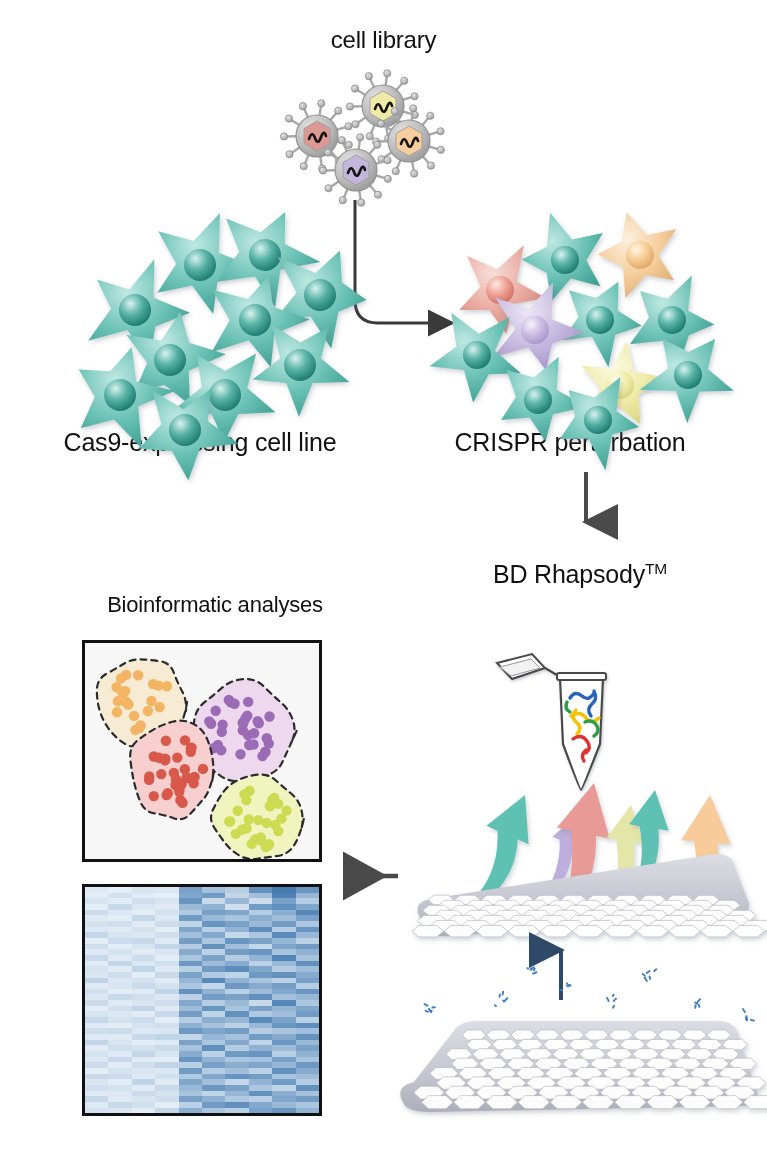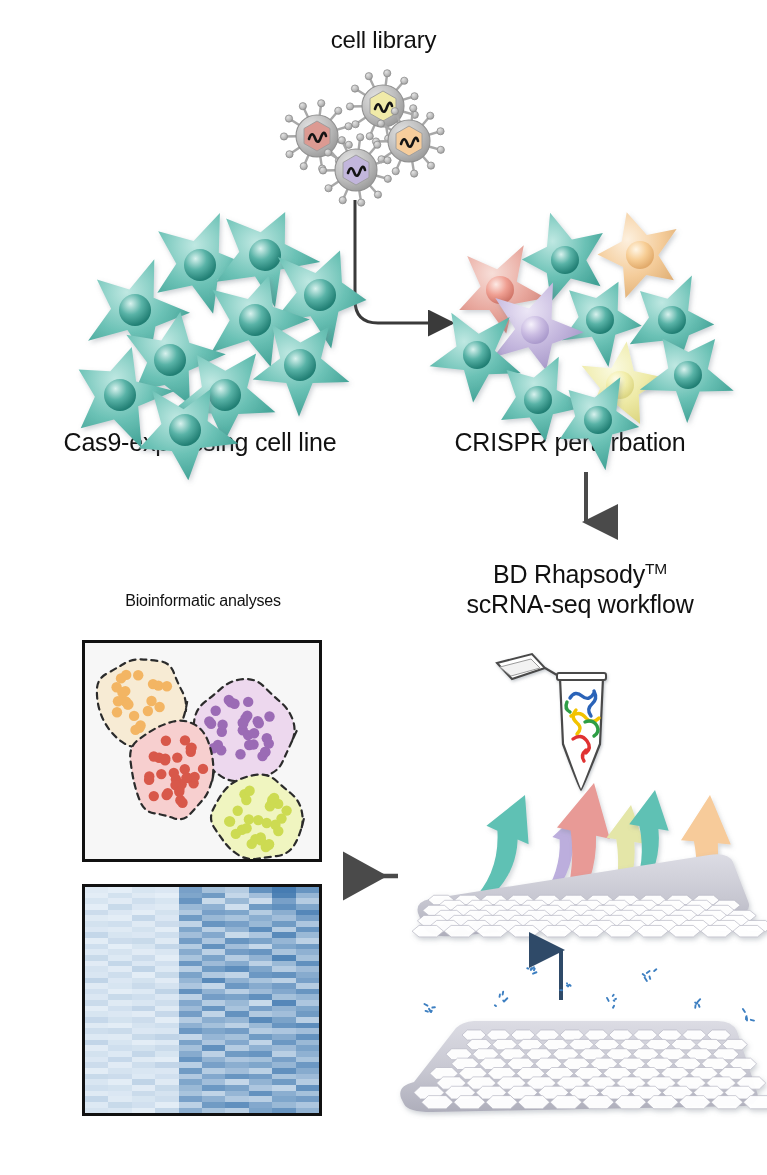--- a/index.html
+++ b/index.html
@@ -6,42 +6,41 @@
   body{
     width:767px;height:1175px;position:relative;overflow:hidden;
     font-family:"Liberation Sans","DejaVu Sans",sans-serif;
     color:#111111;
   }
   .lbl{position:absolute;text-align:center;color:#111;font-weight:400;line-height:1.18;letter-spacing:-0.2px;}
   #sgrna-title{left:0;top:26px;width:767px;font-size:24px;}
   #cas9-label{left:20px;top:428px;width:360px;font-size:25px;}
   #crispr-label{left:400px;top:428px;width:340px;font-size:25px;}
   #rhapsody-label{left:420px;top:560px;width:320px;font-size:25px;}
-  #bioinf-label{left:8px;top:592px;width:390px;font-size:16px;}
+  #bioinf-label{left:20px;top:592px;width:390px;font-size:22px;}
   sup{font-size:0.62em;vertical-align:super;line-height:0;}
   svg.layer{position:absolute;left:0;top:0;width:767px;height:1175px;pointer-events:none;}
   .umap-box{position:absolute;left:82px;top:640px;width:240px;height:222px;
     border:3px solid #111;background:#f7f7f7;box-sizing:border-box;}
   .heat-box{position:absolute;left:82px;top:884px;width:240px;height:232px;
     border:3px solid #111;background:#eef5fb;box-sizing:border-box;overflow:hidden;}
   .heat-row{display:flex;width:100%;}
   .heat-cell{flex:1 1 0;}
 </style>
 </head>
 <body>
 
 <div class="lbl" id="sgrna-title">cell library</div>
 
 <div class="lbl" id="cas9-label">Cas9-expressing cell line</div>
 
 <div class="lbl" id="crispr-label">CRISPR perturbation</div>
 
 <div class="lbl" id="rhapsody-label">
   <span>BD Rhapsody</span><sup>TM</sup><br>
-  <span>scRNA-seq workflow</span>
 </div>
 
 <div class="lbl" id="bioinf-label">Bioinformatic analyses</div>
 
 <div class="umap-box">
   <svg viewBox="0 0 234 216" width="234" height="216">
     <g id="umap-groups">
         <g>
           <path d="M102.2,58.0 Q99.1,79.7 91.2,86.8 Q83.3,93.8 74.7,99.1 Q66.1,104.4 55.9,104.7 Q45.7,105.0 37.4,99.2 Q29.1,93.3 23.4,85.3 Q17.7,77.3 14.7,67.6 Q11.7,58.0 11.9,46.9 Q12.1,35.9 21.6,30.7 Q31.2,25.4 39.0,20.7 Q46.8,16.0 55.9,16.4 Q65.0,16.8 75.1,18.2 Q85.2,19.7 88.8,29.7 Q92.5,39.6 97.4,48.8 Q102.2,58.0 100.7,68.8Z" fill="#f7ebd4" stroke="#2b2b2b" stroke-width="2.2" stroke-dasharray="6 5" stroke-linecap="round"></path>
           <circle cx="41.3" cy="58.9" r="5.2" fill="#f3b563"></circle>

